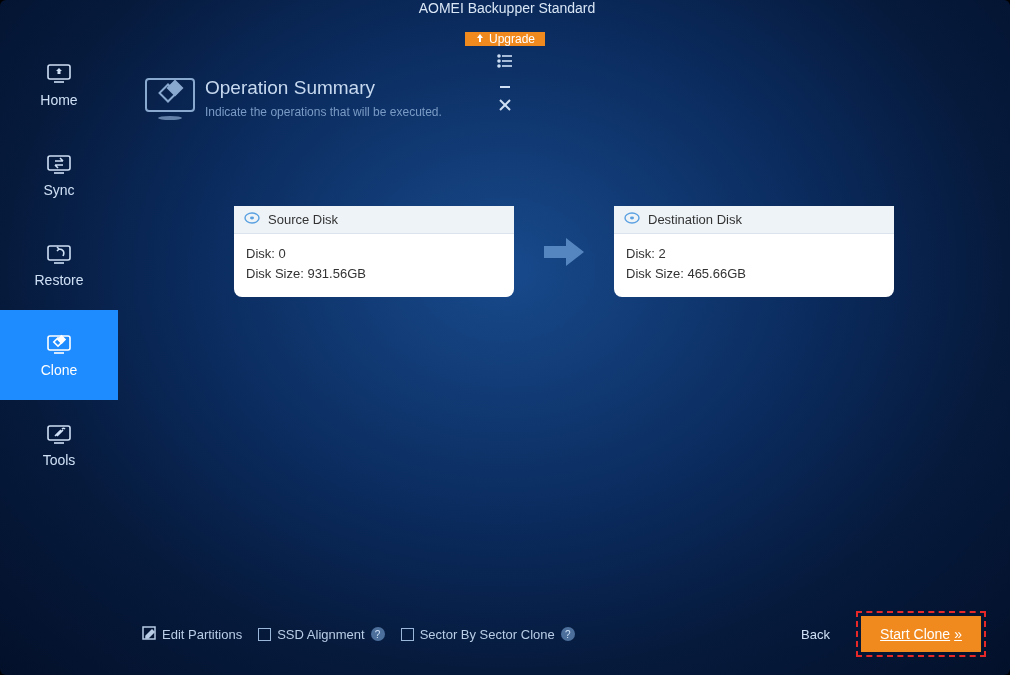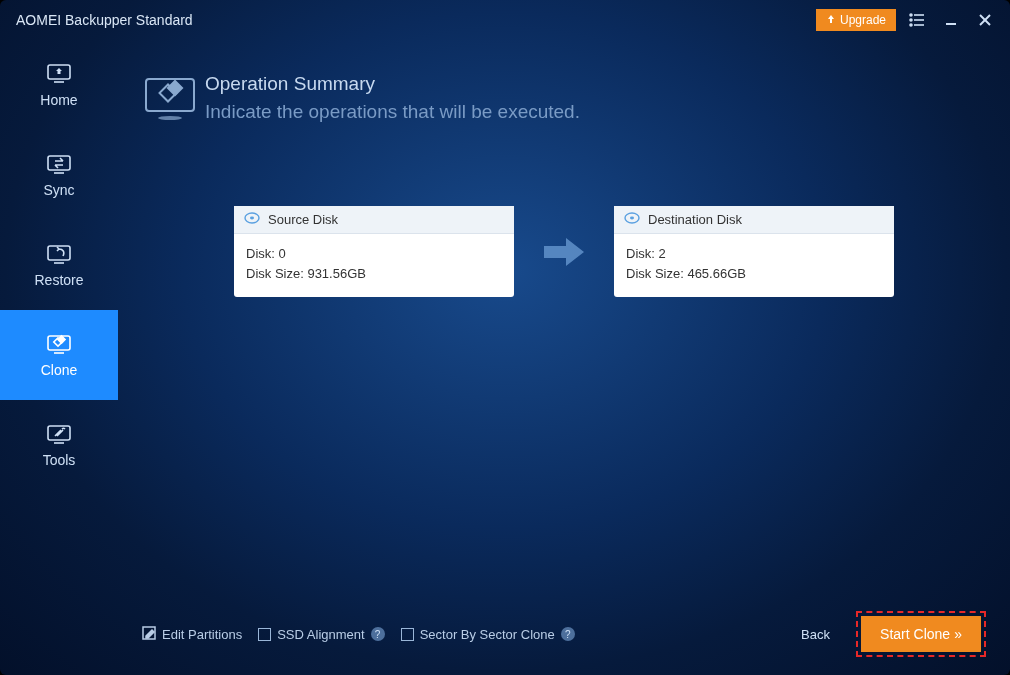--- a/index.html
+++ b/index.html
@@ -18,20 +18,21 @@
   display: flex;
   flex-direction: column;
   position: relative;
 }
 .titlebar {
   height: 40px;
   display: flex;
   align-items: center;
   padding: 0 12px;
   gap: 8px;
+  flex-direction: column;
 }
 .app-title {
   color: #d9e6f5;
   font-size: 14px;
   font-weight: 400;
   padding-left: 4px;
 }
 .titlebar-spacer { flex: 1; }
 .upgrade-btn {
   background: #f08a1f;
@@ -109,33 +110,33 @@
   justify-content: center;
 }
 .header-text h2 {
   color: #c7d9ef;
   font-size: 19px;
   font-weight: 400;
   margin-bottom: 6px;
 }
 .header-text p {
   color: #7a9bc5;
-  font-size: 19px;
+  font-size: 12px;
 }
 .summary-row {
   display: flex;
   align-items: center;
   justify-content: center;
   gap: 26px;
   padding: 0 60px;
 }
 .disk-card {
   width: 280px;
   background: #fff;
-  border-radius: 3px;
+  border-radius: 8px;
 }
 .disk-card-header {
   background: #eef3f8;
   border-bottom: 1px solid #dbe3ec;
   padding: 6px 10px;
   display: flex;
   align-items: center;
   gap: 8px;
   font-size: 13px;
   color: #333;
@@ -200,20 +201,21 @@
   color: #fff;
   border: none;
   height: 36px;
   width: 120px;
   font-size: 14px;
   cursor: pointer;
   display: flex;
   align-items: center;
   justify-content: center;
   gap: 4px;
+  text-decoration: underline;
 }
 </style>
 </head>
 <body>
 
 <div class="app">
   <div class="titlebar">
     <span class="app-title">AOMEI Backupper Standard</span>
     <div class="titlebar-spacer"></div>
     <button class="upgrade-btn">

